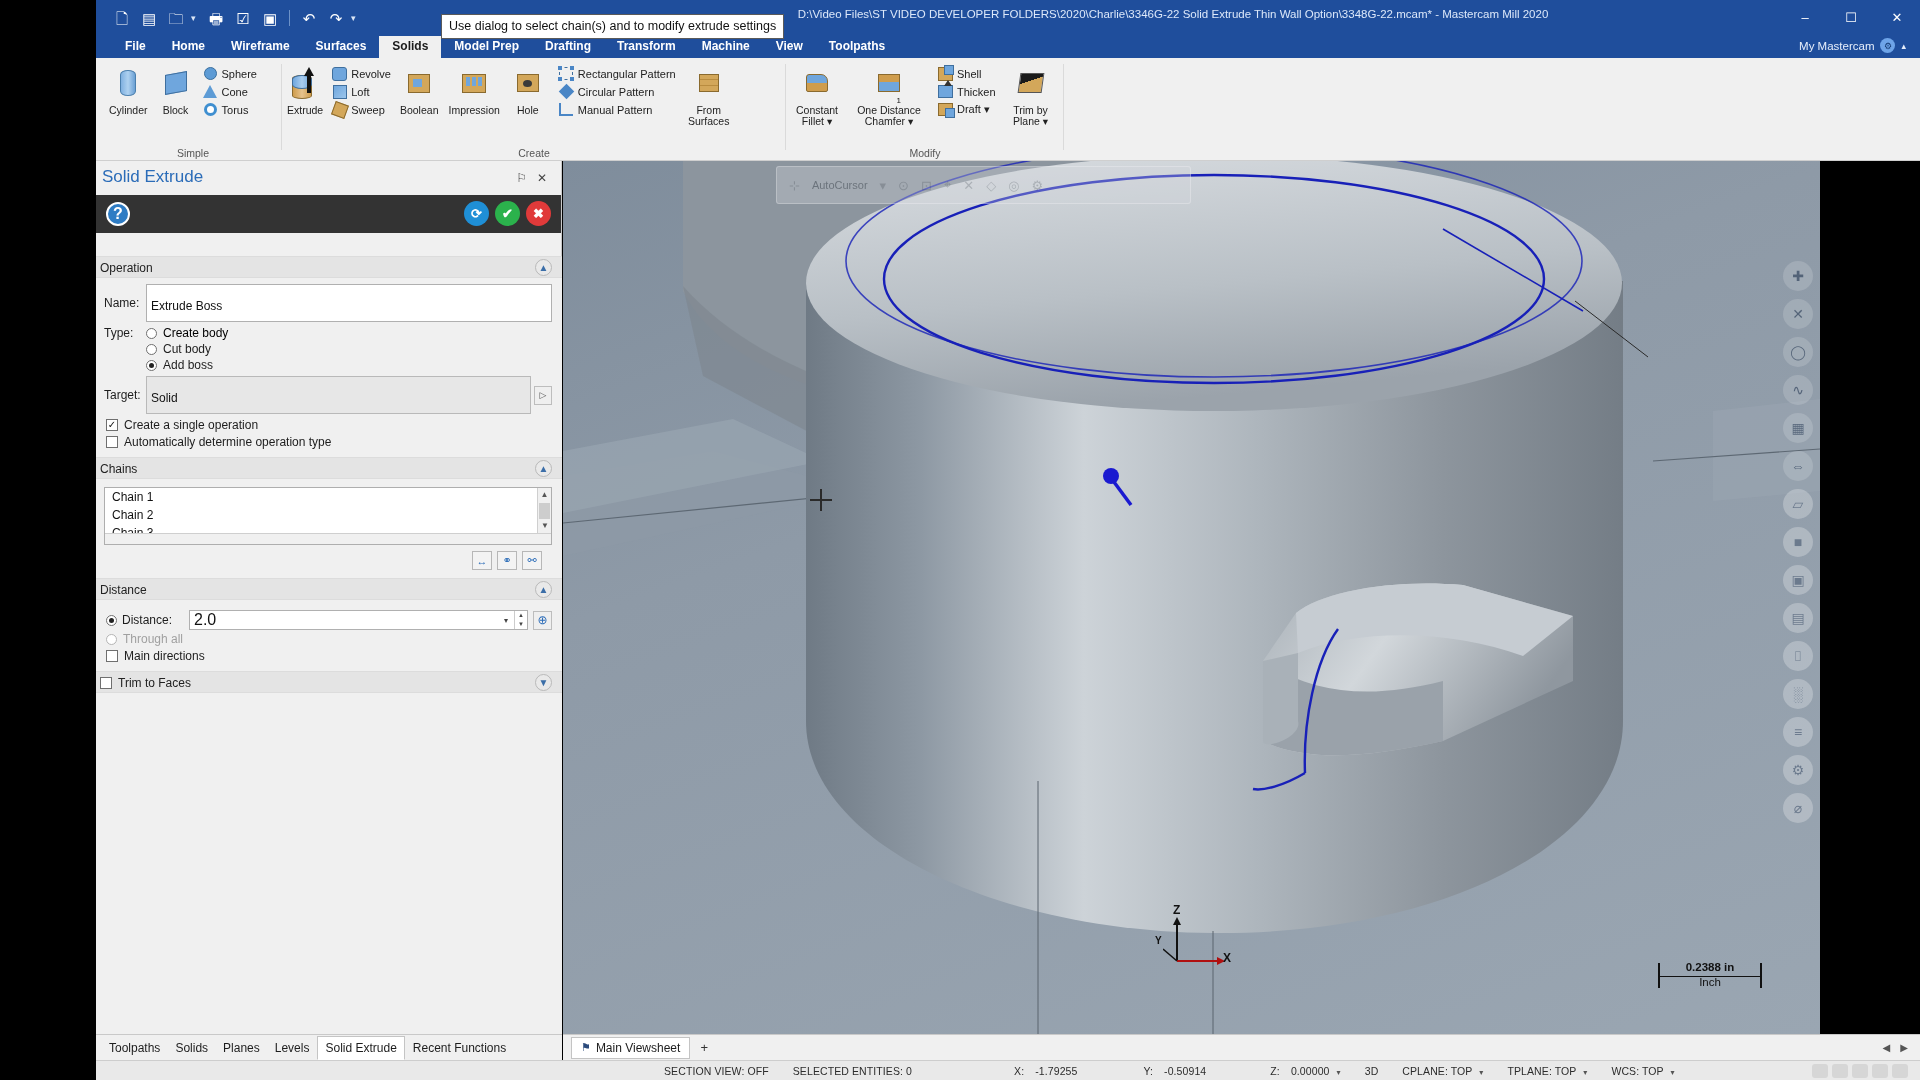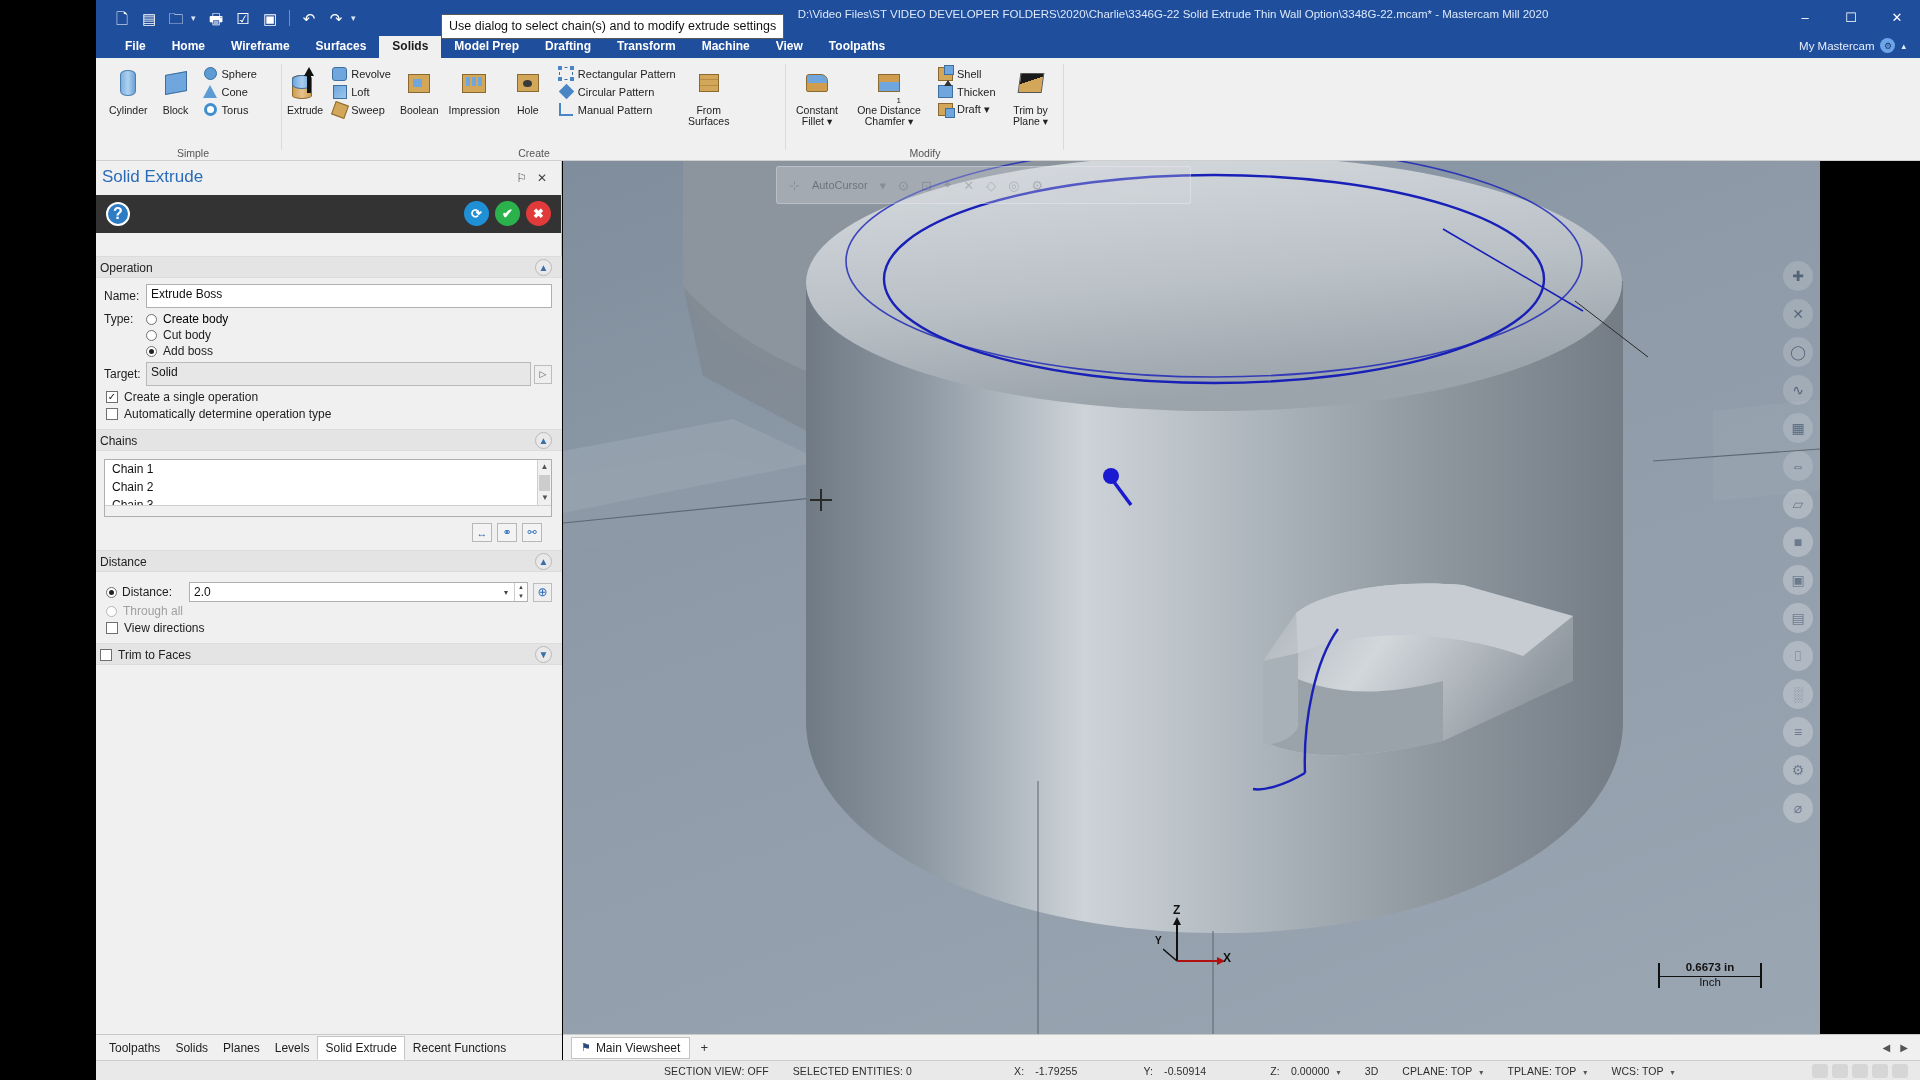--- a/index.html
+++ b/index.html
@@ -177,22 +177,22 @@
   .sect-head .collapse {
     position:absolute; right:10px; top:2px; width:17px; height:17px; border-radius:50%;
     background:#e9e9e9; border:1px solid #b9b9b9; color:#3b6ea8; font-size:10px;
     display:flex; align-items:center; justify-content:center;
   }
   .sect-body { padding:6px 10px 8px 8px; background:#f0f0f0; }
 
   .row { display:flex; align-items:center; margin-bottom:4px; }
   .row .lab { font-size:12px; color:#1d1d1d; width:42px; flex:none; }
   .tinput {
-    flex:1; height:24px; background:#ffffff; border:1px solid #b0b0b0;
-    font-size:12px; color:#111; padding:0 4px; line-height:18px;
+    flex:1; height:38px; background:#ffffff; border:1px solid #b0b0b0;
+    font-size:12px; color:#111; padding:12px 4px; line-height:18px;
   }
   .tinput.grey { background:#e7e7e7; border:1px solid #b9b9b9; }
   .radio-row { display:flex; align-items:center; gap:6px; margin:2px 0 2px 42px; }
   .radio { width:11px;height:11px;border-radius:50%;border:1px solid #6f6f6f;background:#fff;
            position:relative; flex:none; }
   .radio.on::after { content:""; position:absolute; left:2px; top:2px; width:5px;height:5px;
                      border-radius:50%; background:#222; }
   .radio-row .rl { font-size:12px; color:#1d1d1d; }
   .radio-row.dim .rl { color:#a0a0a0; }
   .radio.dim { border-color:#b5b5b5; }
@@ -219,21 +219,21 @@
              border-top:1px solid #cfcfcf; }
   .chain-tools { display:flex; justify-content:flex-end; gap:5px; margin-top:6px; padding-right:10px; }
   .ctool { width:20px;height:19px;border:1px solid #b7b7b7;background:#f3f3f3;
            display:flex;align-items:center;justify-content:center;font-size:11px;color:#2b6cb8; }
 
   .dist-row { display:flex; align-items:center; gap:5px; margin:4px 0 2px 2px; }
   .dist-row .rl { font-size:12px; color:#1d1d1d; width:62px; }
   .spin {
     flex:1; height:20px; background:#fff; border:1px solid #b0b0b0; display:flex; align-items:center;
   }
-  .spin input { border:0; outline:0; flex:1; font-size:12px; padding:0 4px; font-family:inherit; color:#111; background:transparent; }
+  .spin input { border:0; outline:0; flex:1; font-size:16px; padding:0 4px; font-family:inherit; color:#111; background:transparent; }
   .spin .dd { width:16px; text-align:center; font-size:8px; color:#444; }
   .spin .upd { width:13px; border-left:1px solid #ccc; display:flex; flex-direction:column; }
   .spin .upd span { flex:1; font-size:6px; text-align:center; line-height:9px; color:#444; }
   .target-ico { width:19px;height:19px;border:1px solid #bdbdbd;background:#efefef;
                 display:flex;align-items:center;justify-content:center;font-size:12px;color:#2b6cb8; flex:none; }
 
   
   .viewport {
     position:absolute; left:563px; top:161px; width:1257px; height:873px;
     background:linear-gradient(160deg,#7f8d9c 0%,#8e9aa7 35%,#9aa6b2 100%);
@@ -633,21 +633,21 @@
               </div>
           </div>
           <div class="target-ico">⊕</div>
         </div>
         <div class="radio-row dim" style="margin-left:2px;">
           <span class="radio dim"></span>
           <span class="rl">Through all</span>
         </div>
         <div class="cb-row">
           <span class="cbox"></span>
-          <span class="cl">View directions</span>
+          <span class="cl">Main directions</span>
         </div>
       </div>
 
       <div class="sect-head" style="background:#e4e4e4;">
         <span style="display:inline-flex;align-items:center;gap:6px;">
           <span class="cbox"></span>
           <span>Trim to Faces</span>
         </span>
         <span class="collapse">▼</span>
       </div>
@@ -762,21 +762,21 @@
         <line x1="14" y1="52" x2="56" y2="52" stroke="#b01010" stroke-width="2"></line>
         <polygon points="62,52 54,48 54,56" fill="#b01010"></polygon>
         <line x1="14" y1="52" x2="0" y2="40" stroke="#111" stroke-width="1.5"></line>
       </svg>
       <span class="ax" style="left:10px; top:-6px;">Z</span>
       <span class="ax" style="left:60px; top:42px;">X</span>
       <span class="ax" style="left:-8px; top:26px; font-size:10px;">Y</span>
     </div>
 
     <div class="scalebar">
-      <div class="v">0.6673 in</div>
+      <div class="v">0.2388 in</div>
       <div class="line"></div>
       <div class="u">Inch</div>
     </div>
 
     <div class="vtoolbar">
       <div class="vtb">✚</div>
       <div class="vtb">✕</div>
       <div class="vtb">◯</div>
       <div class="vtb">∿</div>
       <div class="vtb">▦</div>

